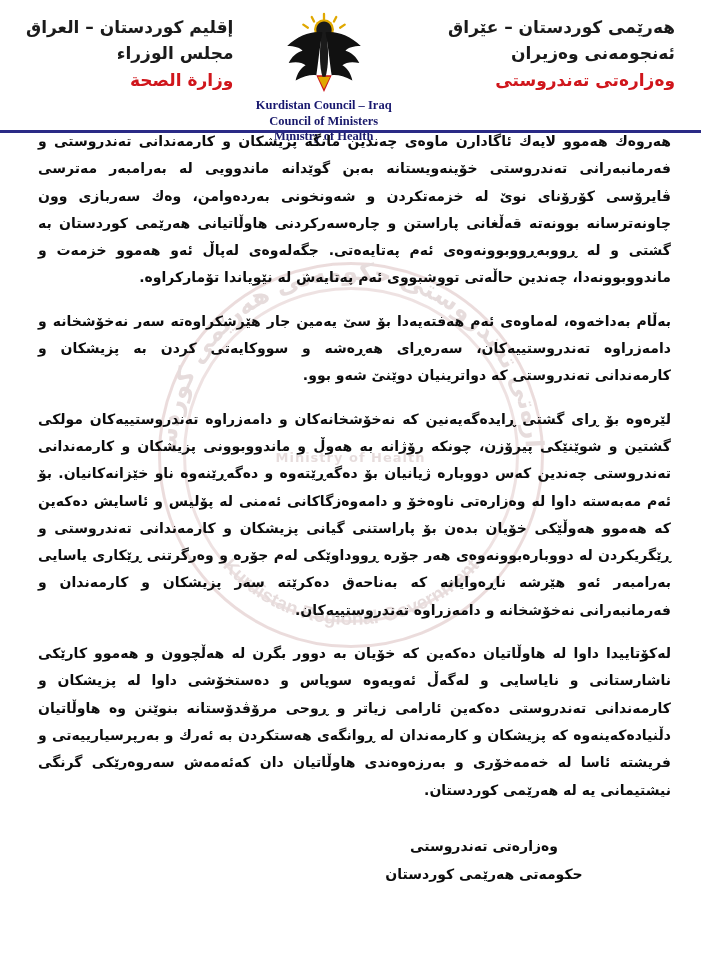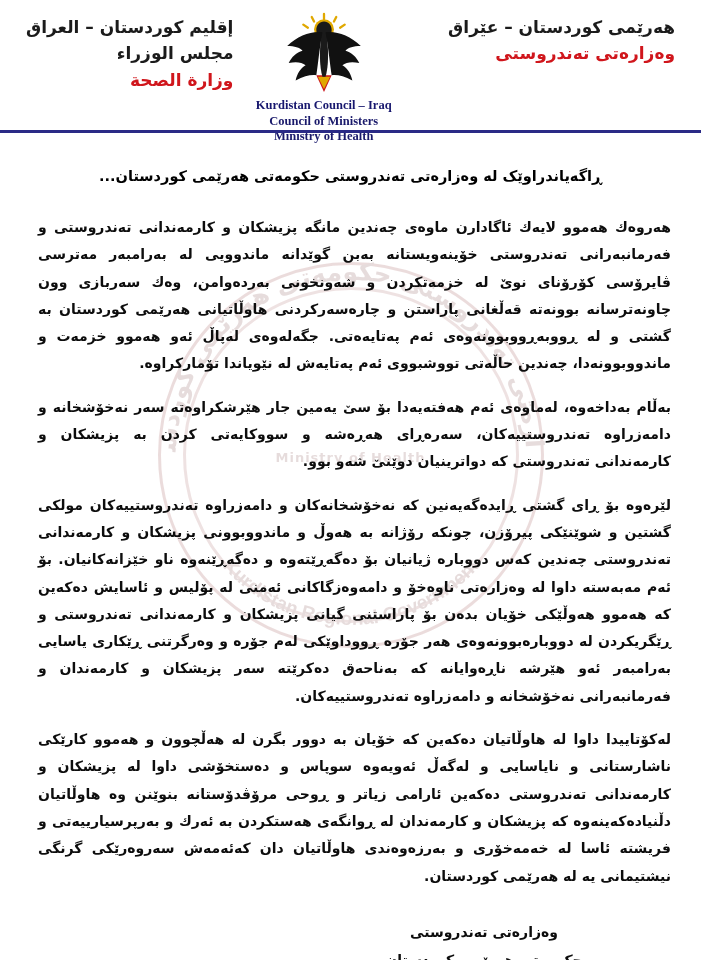--- a/index.html
+++ b/index.html
@@ -204,20 +204,21 @@
     </svg>
     <div class="emblem-text">
       <div class="l1">Kurdistan Council – Iraq</div>
       <div>Council of Ministers</div>
       <div>Ministry of Health</div>
     </div>
   </div>
 
   <div class="head-col right">
     <div class="head-line">هەرێمی کوردستان – عێراق</div>
+    <div class="head-line">ئەنجومەنی وەزیران</div>
     <div class="head-line red">وەزارەتی تەندروستی</div>
   </div>
 </div>
 
 <div class="rule"></div>
 
 <div class="watermark">
   <div class="wm-ring outer"></div>
   <div class="wm-ring inner"></div>
   <svg class="wm-arc-text" viewBox="0 0 470 470">
@@ -231,21 +232,20 @@
     <text font-size="19" font-weight="bold" fill="#b08f8f" font-family="'Liberation Sans', sans-serif">
       <textPath href="#arcBot" startOffset="50%" text-anchor="middle" id="wm-arc-bot-text">Kurdistan Regional Government</textPath>
     </text>
   </svg>
   <div class="wm-center">
     <div class="wm-en">Ministry of Health</div>
   </div>
 </div>
 
 <div class="doc-body">
-  <div class="doc-title">ڕاگەیاندراوێک لە وەزارەتی تەندروستی حکومەتی هەرێمی کوردستان...</div>
 
   <p class="para">هەروەك هەموو لایەك ئاگادارن ماوەی چەندین مانگە پزیشکان و کارمەندانی تەندروستی و فەرمانبەرانی تەندروستی خۆینەویستانە بەبن گوێدانە ماندوویی لە بەرامبەر مەترسی ڤایرۆسی کۆرۆنای نوێ لە خزمەتکردن و شەونخونی بەردەوامن، وەك سەربازی وون چاونەترسانە بوونەتە قەڵغانی پاراستن و چارەسەرکردنی هاوڵاتیانی هەرێمی کوردستان بە گشتی و لە ڕووبەڕووبوونەوەی ئەم پەتایەەتی. جگەلەوەی لەپاڵ ئەو هەموو خزمەت و ماندووبوونەدا، چەندین حاڵەتی تووشبووی ئەم پەتایەش لە نێویاندا تۆمارکراوە.</p>
   <p class="para">بەڵام بەداخەوە، لەماوەی ئەم هەفتەیەدا بۆ سێ یەمین جار هێرشکراوەتە سەر نەخۆشخانە و دامەزراوە تەندروستییەکان، سەرەڕای هەڕەشە و سووکایەتی کردن بە پزیشکان و کارمەندانی تەندروستی کە دواترینیان دوێنێ شەو بوو.</p>
   <p class="para">لێرەوە بۆ ڕای گشتی ڕایدەگەیەنین کە نەخۆشخانەکان و دامەزراوە تەندروستییەکان مولکی گشتین و شوێنێکی پیرۆزن، چونکە رۆژانە بە هەوڵ و ماندووبوونی پزیشکان و کارمەندانی تەندروستی چەندین کەس دووبارە ژیانیان بۆ دەگەڕێتەوە و دەگەڕێنەوە ناو خێزانەکانیان. بۆ ئەم مەبەستە داوا لە وەزارەتی ناوەخۆ و دامەوەزگاکانی ئەمنی لە پۆلیس و ئاسایش دەکەین کە هەموو هەوڵێکی خۆیان بدەن بۆ پاراستنی گیانی پزیشکان و کارمەندانی تەندروستی و ڕێگریکردن لە دووبارەبوونەوەی هەر جۆرە ڕووداوێکی لەم جۆرە و وەرگرتنی ڕێکاری یاسایی بەرامبەر ئەو هێرشە ناڕەوایانە کە بەناحەق دەکرێتە سەر پزیشکان و کارمەندان و فەرمانبەرانی نەخۆشخانە و دامەزراوە تەندروستییەکان.</p>
   <p class="para">لەکۆتاییدا داوا لە هاوڵاتیان دەکەین کە خۆیان بە دوور بگرن لە هەڵچوون و هەموو کارێکی ناشارستانی و نایاسایی و لەگەڵ ئەویەوە سوپاس و دەستخۆشی داوا لە پزیشکان و کارمەندانی تەندروستی دەکەین ئارامی زیاتر و ڕوحی مرۆڤدۆستانە بنوێنن وە هاوڵاتیان دڵنیادەکەینەوە کە پزیشکان و کارمەندان لە ڕوانگەی هەستکردن بە ئەرك و بەرپرسیارییەتی و فریشتە ئاسا لە خەمەخۆری و بەرزەوەندی هاوڵاتیان دان کەئەمەش سەروەرێکی گرنگی نیشتیمانی یە لە هەرێمی کوردستان.</p>
 </div>
 
 <div class="signature">
   <div>وەزارەتی تەندروستی</div>
   <div>حکومەتی هەرێمی کوردستان</div>

